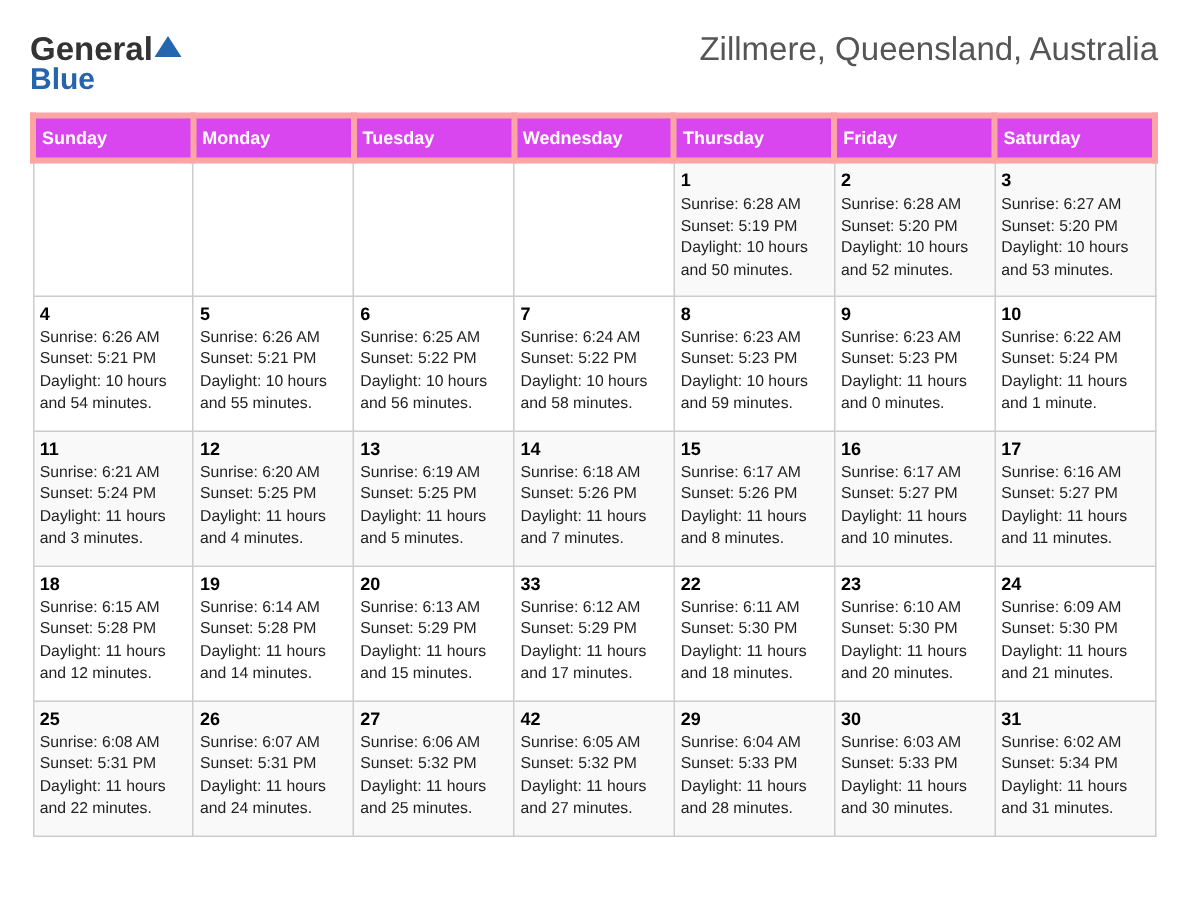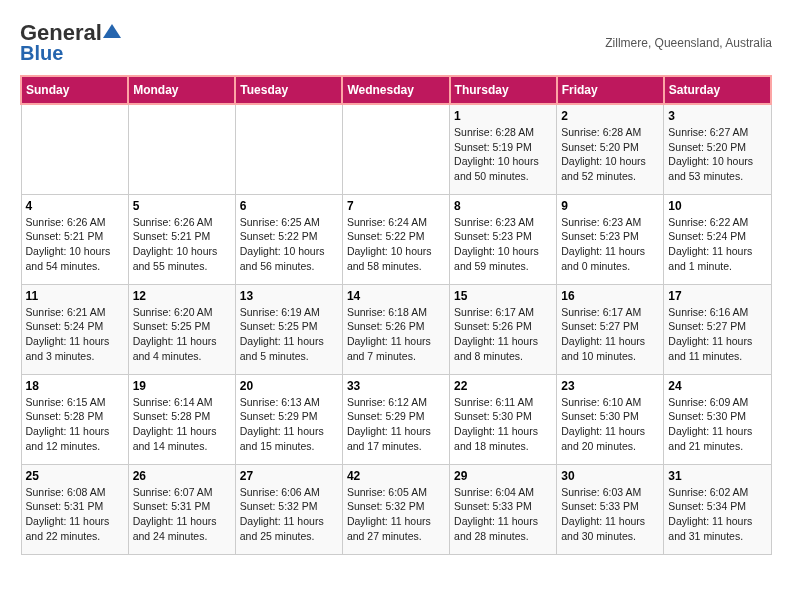--- a/index.html
+++ b/index.html
@@ -6,54 +6,54 @@
     body {
       font-family: Arial, sans-serif;
       background: #fff;
       width: 792px;
       min-height: 612px;
       padding: 20px;
     }
     .header {
       display: flex;
       justify-content: space-between;
-      align-items: center;
+      align-items: flex-start;
       margin-bottom: 10px;
     }
     .logo {
       display: flex;
       flex-direction: column;
       align-items: flex-start;
     }
     .title-block {
       text-align: right;
     }
     .title-block h1 {
       font-size: 36px;
       font-weight: bold;
       color: #333;
     }
     .title-block h2 {
-      font-size: 12px;
+      font-size: 22px;
       font-weight: normal;
       color: #555;
     }
     table {
       width: 100%;
       border-collapse: collapse;
       font-size: 11px;
     }
     thead tr th {
-      background-color: #be185d;
+      background-color: #d946ef;
       color: #fff;
       padding: 6px 4px;
       text-align: left;
       font-size: 12px;
       font-weight: bold;
-      border: 2px solid #fca5a5;
+      border: 4px solid #fca5a5;
       margin-top: 28px;
     }
     tbody tr td {
       border: 1px solid #ccc;
       padding: 4px 4px;
       vertical-align: top;
       width: calc(100% / 7);
       background: #fff;
       height: 90px;
     }

